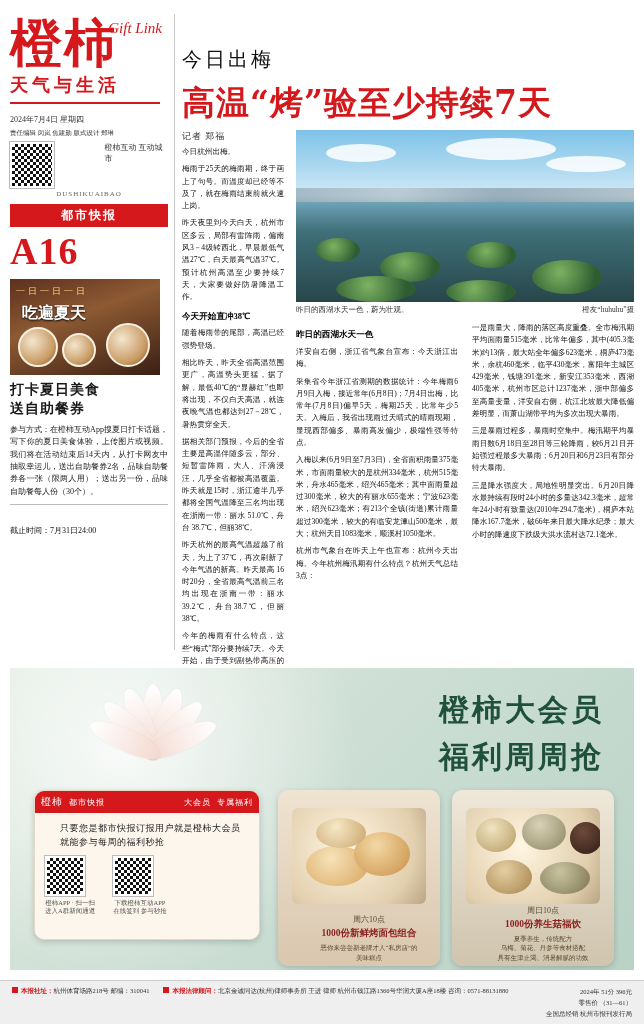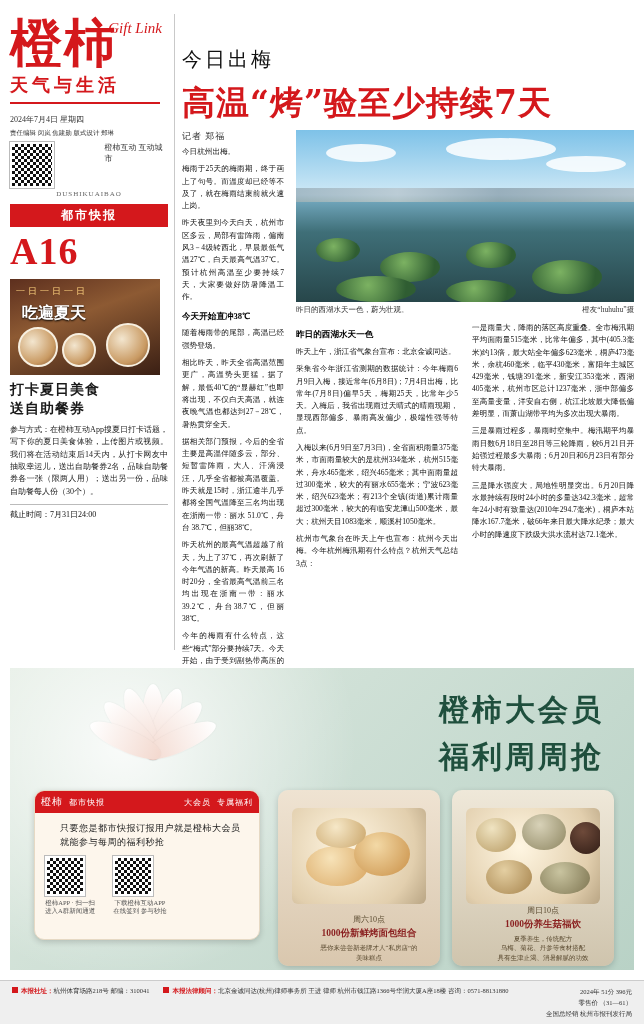--- a/index.html
+++ b/index.html
@@ -68,21 +68,21 @@
     position:absolute; left:12px; top:24px; color:#fff; font-size:16px; font-weight:bold;
     text-shadow:0 1px 2px #000;
   }
   .promo-img .plate {
     position:absolute; width:40px; height:40px; border-radius:50%;
     background:radial-gradient(circle at 35% 35%, #f3e6cf, #c99a63 65%, #7a4b28);
     border:2px solid #f7efe0;
   }
   .promo-title { margin-top:6px; font-size:14px; font-weight:bold; line-height:1.35; letter-spacing:1px;}
   .promo-body { font-size:8px; line-height:1.55; color:#222; margin-top:5px; text-align:justify; }
-  .promo-deadline { font-size:8px; color:#111; margin-top:6px; border-top:1px solid #bbb; padding-top:4px;}
+  .promo-deadline { font-size:8px; color:#111; margin-top:6px; border-top:1px solid #bbb; padding-top:20px;}
 
   .vline { position:absolute; top:14px; width:1px; background:#c9c9c9; }
 
   
   .head { position:absolute; left:182px; top:46px; width:452px; }
   .kicker { font-size:20px; color:#111; letter-spacing:3px; font-family:"DejaVu Serif", serif;}
   .headline {
     font-size:33px; font-weight:bold; color:#d4181c; letter-spacing:1px;
     margin-top:8px; font-family:"DejaVu Serif", serif;
   }
@@ -261,21 +261,21 @@
     <p>随着梅雨带的尾部，高温已经强势登场。</p>
     <p>相比昨天，昨天全省高温范围更广，高温势头更猛，据了解，最低40℃的“显赫红”也即将出现，不仅白天高温，就连夜晚气温也都达到27－28℃，暑热贯穿全天。</p>
     <p>据相关部门预报，今后的全省主要是高温伴随多云，部分、短暂雷阵雨，大人、汗滴浸汪，几乎全省都被高温覆盖。昨天就是15时，浙江逾半几乎都将全国气温降至三名均出现在浙南一带：丽水 51.0℃，舟台 38.7℃，但丽38℃。</p>
     <p>昨天杭州的最高气温超越了前天，为上了37℃，再次刷新了今年气温的新高。昨天最高 16时20分，全省最高气温前三名均出现在浙南一带：丽水39.2℃，舟台38.7℃，但丽38℃。</p>
     <p>今年的梅雨有什么特点，这些“梅式”部分要持续7天。今天开始，由于受到副热带高压的控制，最高气温还会再上一个台阶，直奔38℃。</p>
     <p>杭州市气象台在昨天下午也发布布高温预警：受副热带高压控制，预计未来5－7天杭州以晴热高温天气为主，最高气温可达36－38℃，请注意做好防暑降温工作。</p>
   </div>
 
   <div class="col" id="col2" style="left:296px; top:322px; width:162px; height:326px;">
     <p class="sub">昨日的西湖水天一色</p>
-    <p>昨天上午，浙江省气象台宣布：北京金诚同达。</p>
+    <p>洋安自右侧，浙江省气象台宣布：今天浙江出梅。</p>
     <p>采集省今年浙江省测期的数据统计：今年梅雨6月9日入梅，接近常年(6月8日)；7月4日出梅，比常年(7月8日)偏早5天，梅期25天，比常年少5天。入梅后，我省出现雨过天晴式的晴雨现期，显现西部偏多、暴雨高发偏少，极端性强等特点。</p>
     <p>入梅以来(6月9日至7月3日)，全省面积雨量375毫米，市面雨量较大的是杭州334毫米，杭州515毫米，舟水465毫米，绍兴465毫米；其中面雨量超过300毫米，较大的有丽水655毫米；宁波623毫米，绍兴623毫米；有213个全镇(街道)累计雨量超过300毫米，较大的有临安龙潭山500毫米，最大；杭州天目1083毫米，顺溪村1050毫米。</p>
     <p>杭州市气象台在昨天上午也宣布：杭州今天出梅。今年杭州梅汛期有什么特点？杭州天气总结3点：</p>
   </div>
 
   <div class="col" id="col3" style="left:472px; top:322px; width:162px; height:326px;">
     <p>一是雨量大，降雨的落区高度重叠。全市梅汛期平均面雨量515毫米，比常年偏多，其中(405.3毫米)约13倍，最大站全年偏多623毫米，桐庐473毫米，余杭460毫米，临平430毫米，富阳年主城区429毫米，钱塘391毫米，新安江353毫米，西湖405毫米，杭州市区总计1237毫米，浙中部偏多至高量变量，洋安自右侧，杭江北坡最大降低偏差明显，而萧山湖带平均为多次出现大暴雨。</p>
     <p>三是暴雨过程多，暴雨时空集中。梅汛期平均暴雨日数6月18日至28日等三轮降雨，较6月21日开始强过程最多大暴雨；6月20日和6月23日有部分特大暴雨。</p>
     <p>三是降水强度大，局地性明显突出。6月20日降水最持续有段时24小时的多量达342.3毫米，超常年24小时有致量达(2010年294.7毫米)，桐庐本站降水167.7毫米，破66年来日最大降水纪录；最大小时的降速度下跌级大洪水流村达72.1毫米。</p>
   </div>

